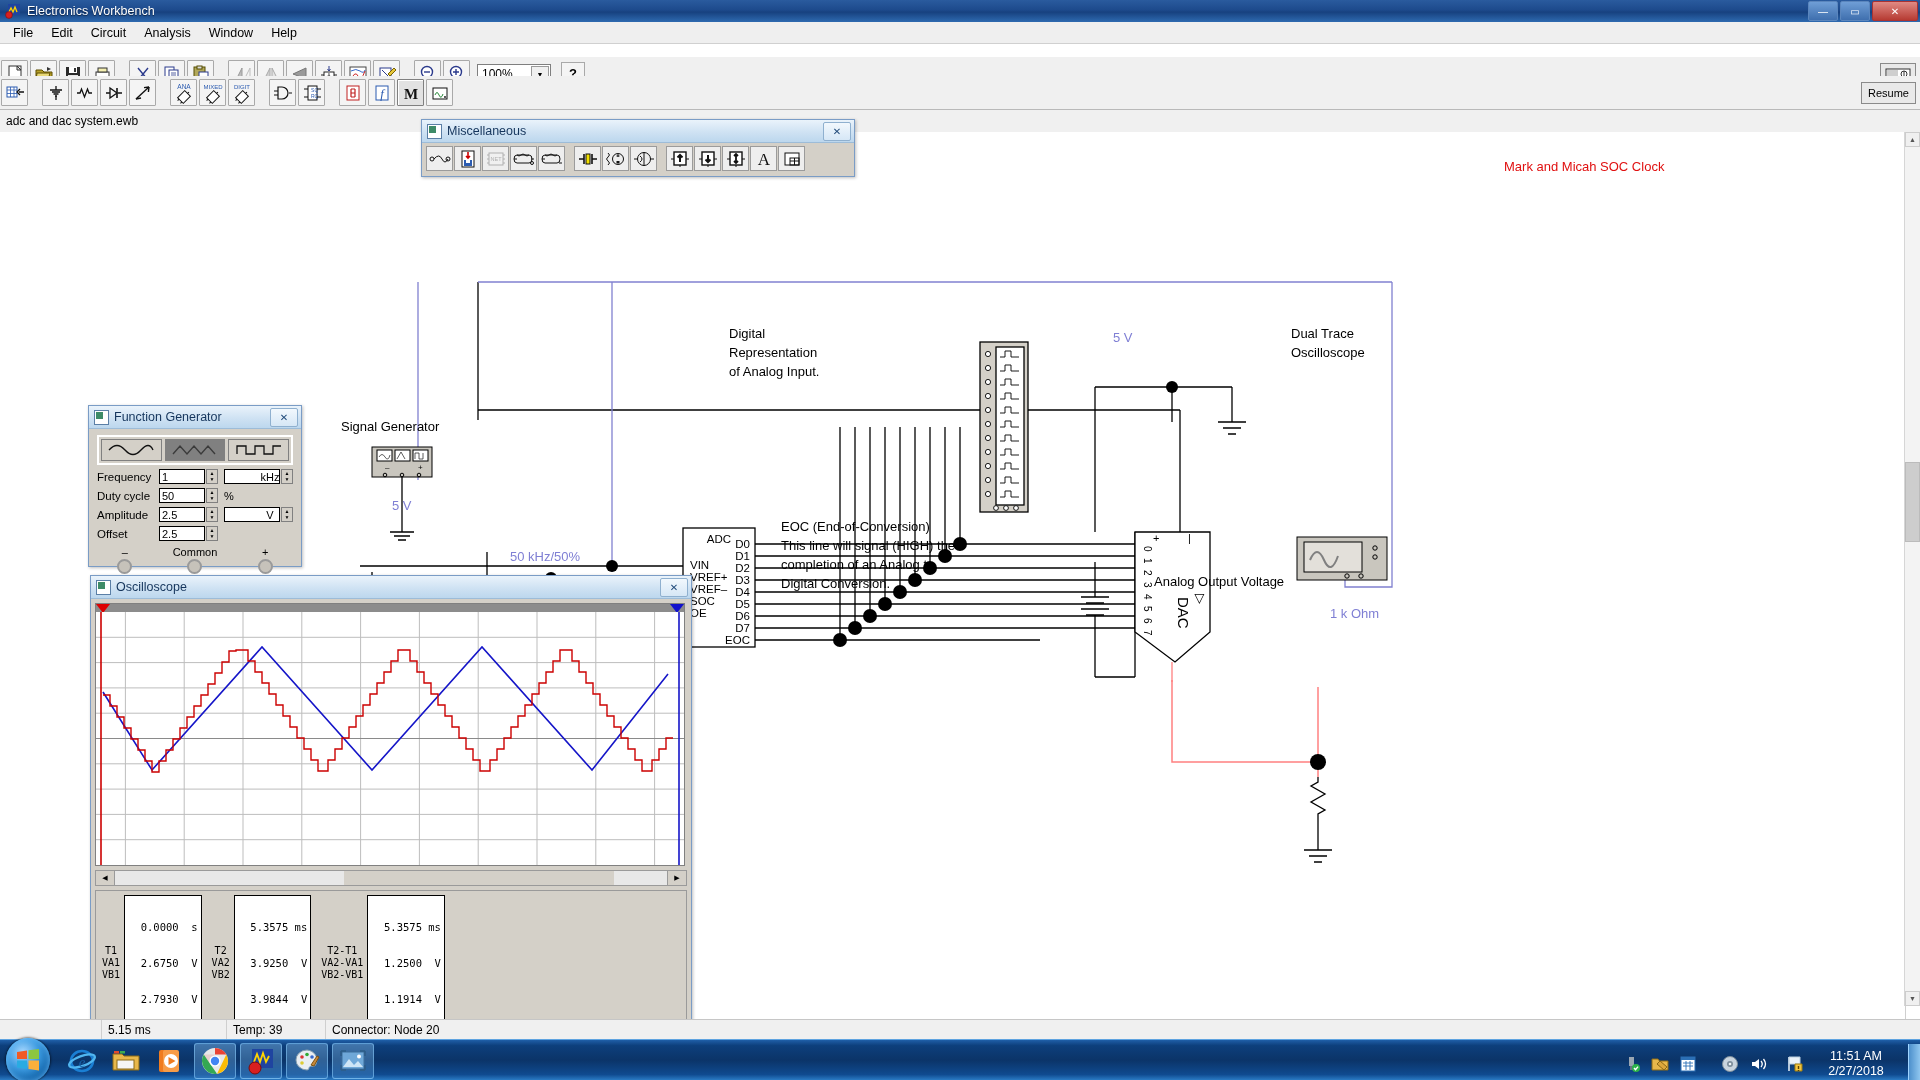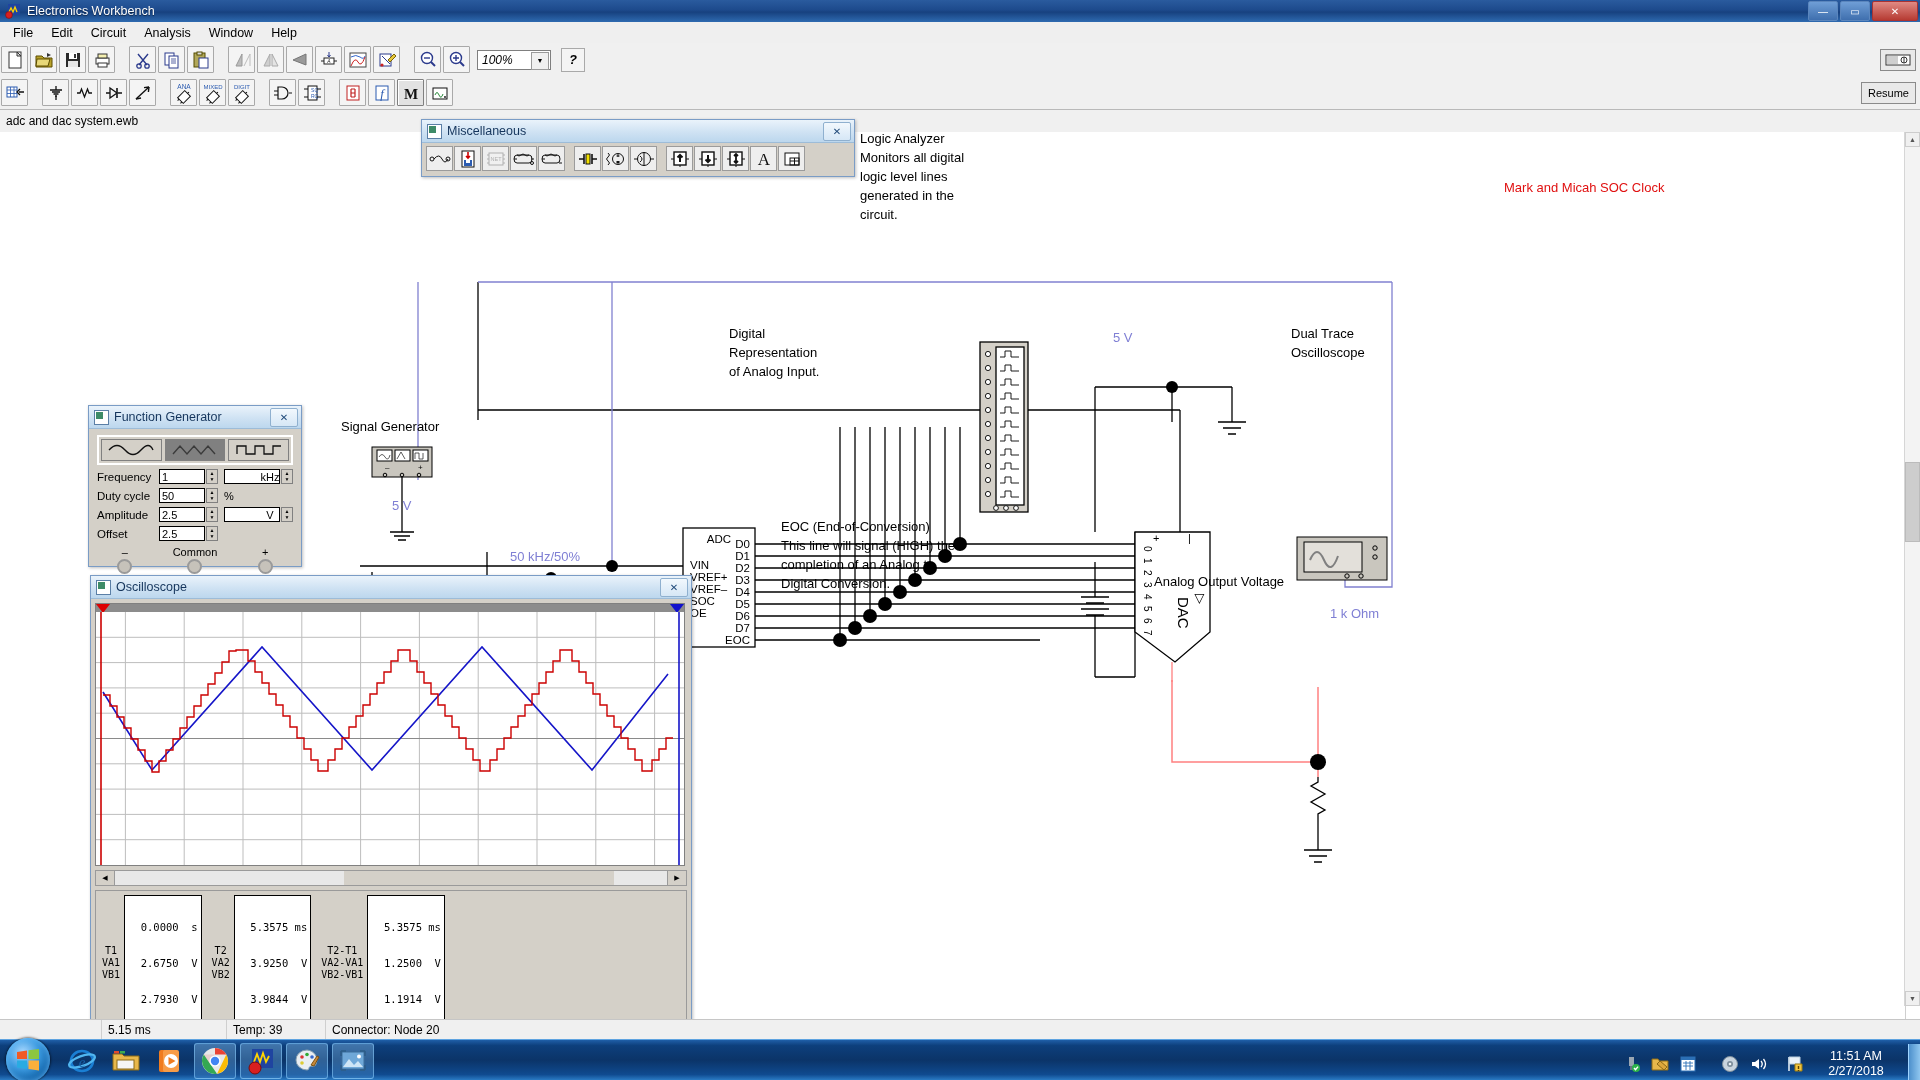--- a/index.html
+++ b/index.html
@@ -37,21 +37,21 @@
     display:flex;align-items:center;padding-left:4px;
   }
   .menubar .mi{padding:2px 9px;font-size:12.5px;color:#000;}
 
   
   .toolbar{
     position:absolute;left:0;width:1920px;
     background:#f0f0f0;border-bottom:1px solid #cfcfcf;
     display:flex;align-items:center;
   }
-  .tbar1{top:43px;height:33px;font-style:italic;}
+  .tbar1{top:57px;height:33px;}
   .tbar2{top:76px;height:33px;border-bottom:1px solid #b9b9b9;}
   .tbtn{
     width:27px;height:27px;margin:2px 1px;border:1px solid #a9a9a9;background:#f4f4f4;
     display:flex;align-items:center;justify-content:center;box-sizing:border-box;
     border-radius:1px;
   }
   .tbtn.sep{border:none;background:transparent;width:10px;}
   .tbtn.active{border:1px solid #808080;background:#e2e2e2;box-shadow:inset 1px 1px 0 #fff;}
   .tbtn svg{display:block;}
   .zoombox{
@@ -656,37 +656,32 @@
         <rect x="1297" y="405" width="90" height="43" fill="#c9c6be" stroke="#000"></rect>
         <rect x="1304" y="410" width="58" height="30" fill="#e3e0da" stroke="#000"></rect>
         <path d="M1310 428 q7 -16 14 0 t14 -4" stroke="#808080" fill="none" stroke-width="2"></path>
         <circle cx="1375" cy="416" r="2.2" fill="none" stroke="#000"></circle>
         <circle cx="1375" cy="425" r="2.2" fill="none" stroke="#000"></circle>
         <circle cx="1347" cy="444" r="2.2" fill="none" stroke="#000"></circle>
         <circle cx="1361" cy="444" r="2.2" fill="none" stroke="#000"></circle>
       </g>
     </svg>
 
-    <div class="ctext" style="left:860px;top:-3px;">Logic Analyzer
-Monitors all digital
-logic level lines
-generated in the
-circuit.</div>
     <div class="ctext" style="left:341px;top:285px;">Signal Generator</div>
     <div class="ctext" style="left:729px;top:192px;">Digital
 Representation
 of Analog Input.</div>
     <div class="ctext" style="left:781px;top:385px;">EOC (End-of-Conversion)
 This line will signal (HIGH) the
 completion of an Analog to
 Digital Conversion.</div>
     <div class="ctext" style="left:1291px;top:192px;">Dual Trace
 Oscilloscope</div>
     <div class="ctext" style="left:1130px;top:440px;margin-left:24px;">Analog Output Voltage</div>
-    <div class="ctext red" style="left:1504px;top:46px;">Mark and Micah SOC Clock</div>
+    <div class="ctext red" style="left:1504px;top:25px;">Mark and Micah SOC Clock</div>
 
     <div class="ctext blue" style="left:1113px;top:196px;">5 V</div>
     <div class="ctext blue" style="left:392px;top:364px;">5 V</div>
     <div class="ctext blue" style="left:510px;top:415px;">50 kHz/50%</div>
     <div class="ctext blue" style="left:1330px;top:472px;">1 k Ohm</div>
   </div>
 
   <div class="vscroll">
     <div class="sb-arrow" style="top:0;left:0;">▲</div>
     <div class="sb-thumb" style="top:330px;left:0;width:15px;height:80px;"></div>

